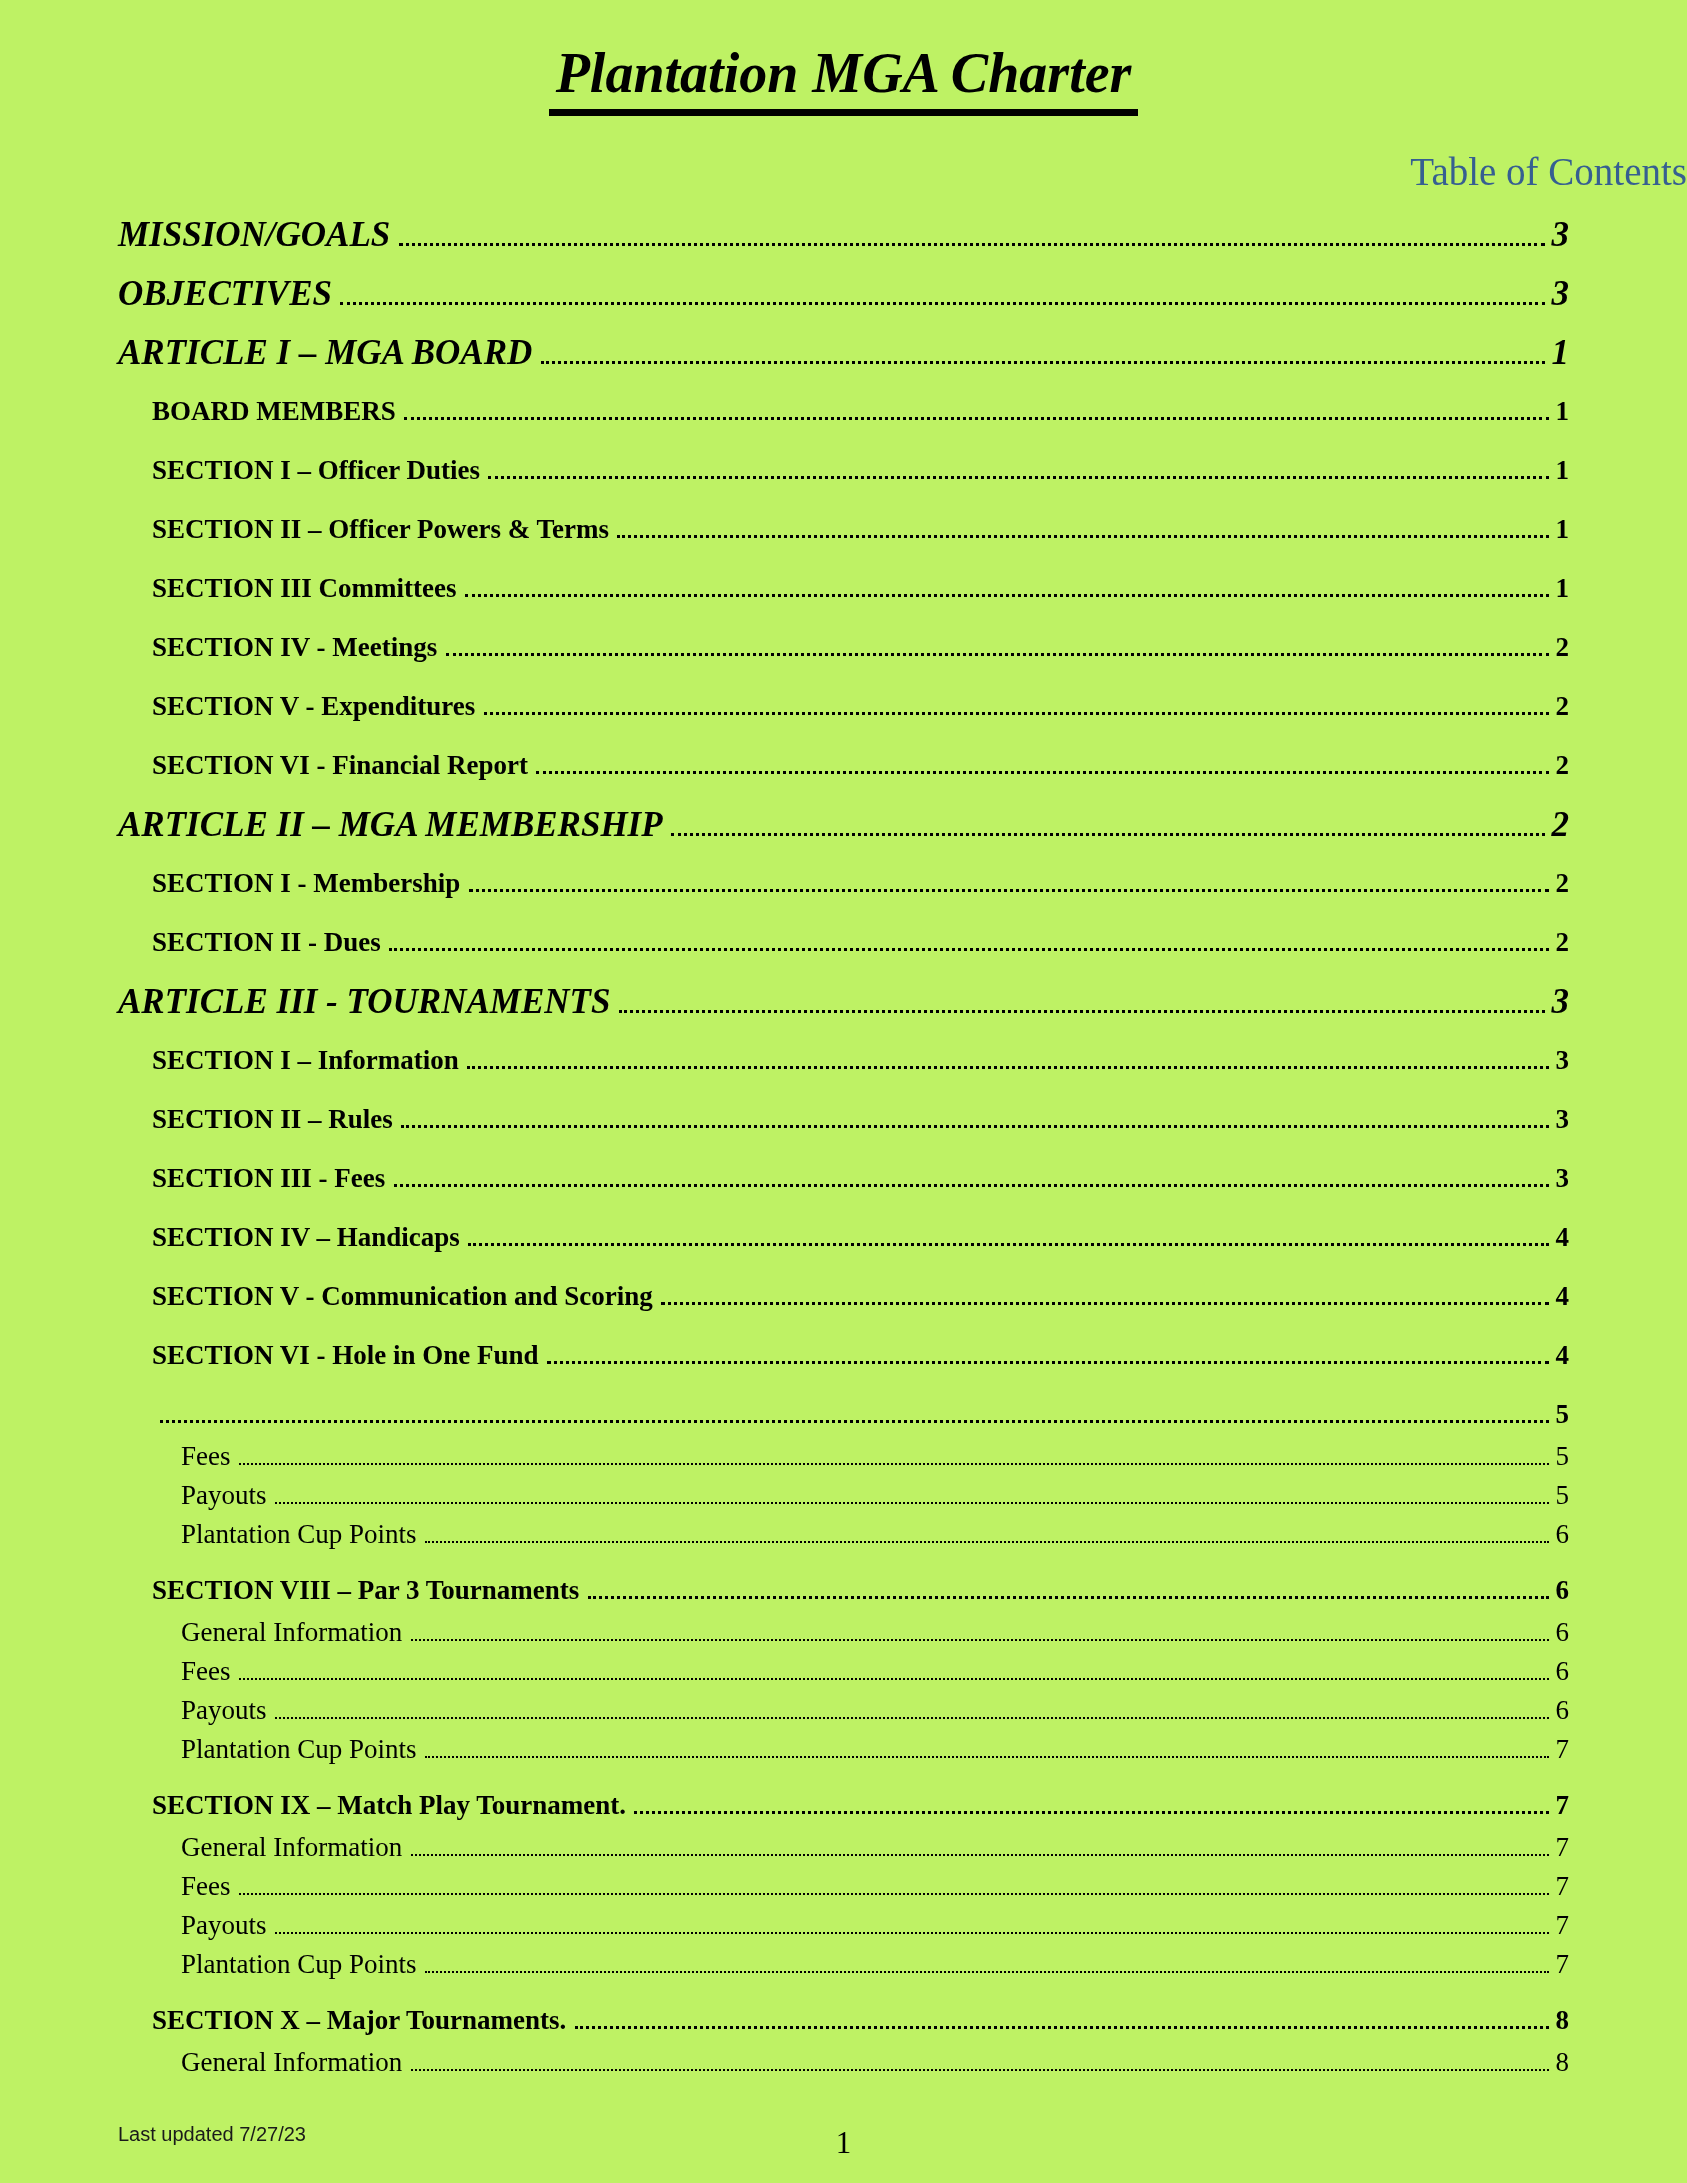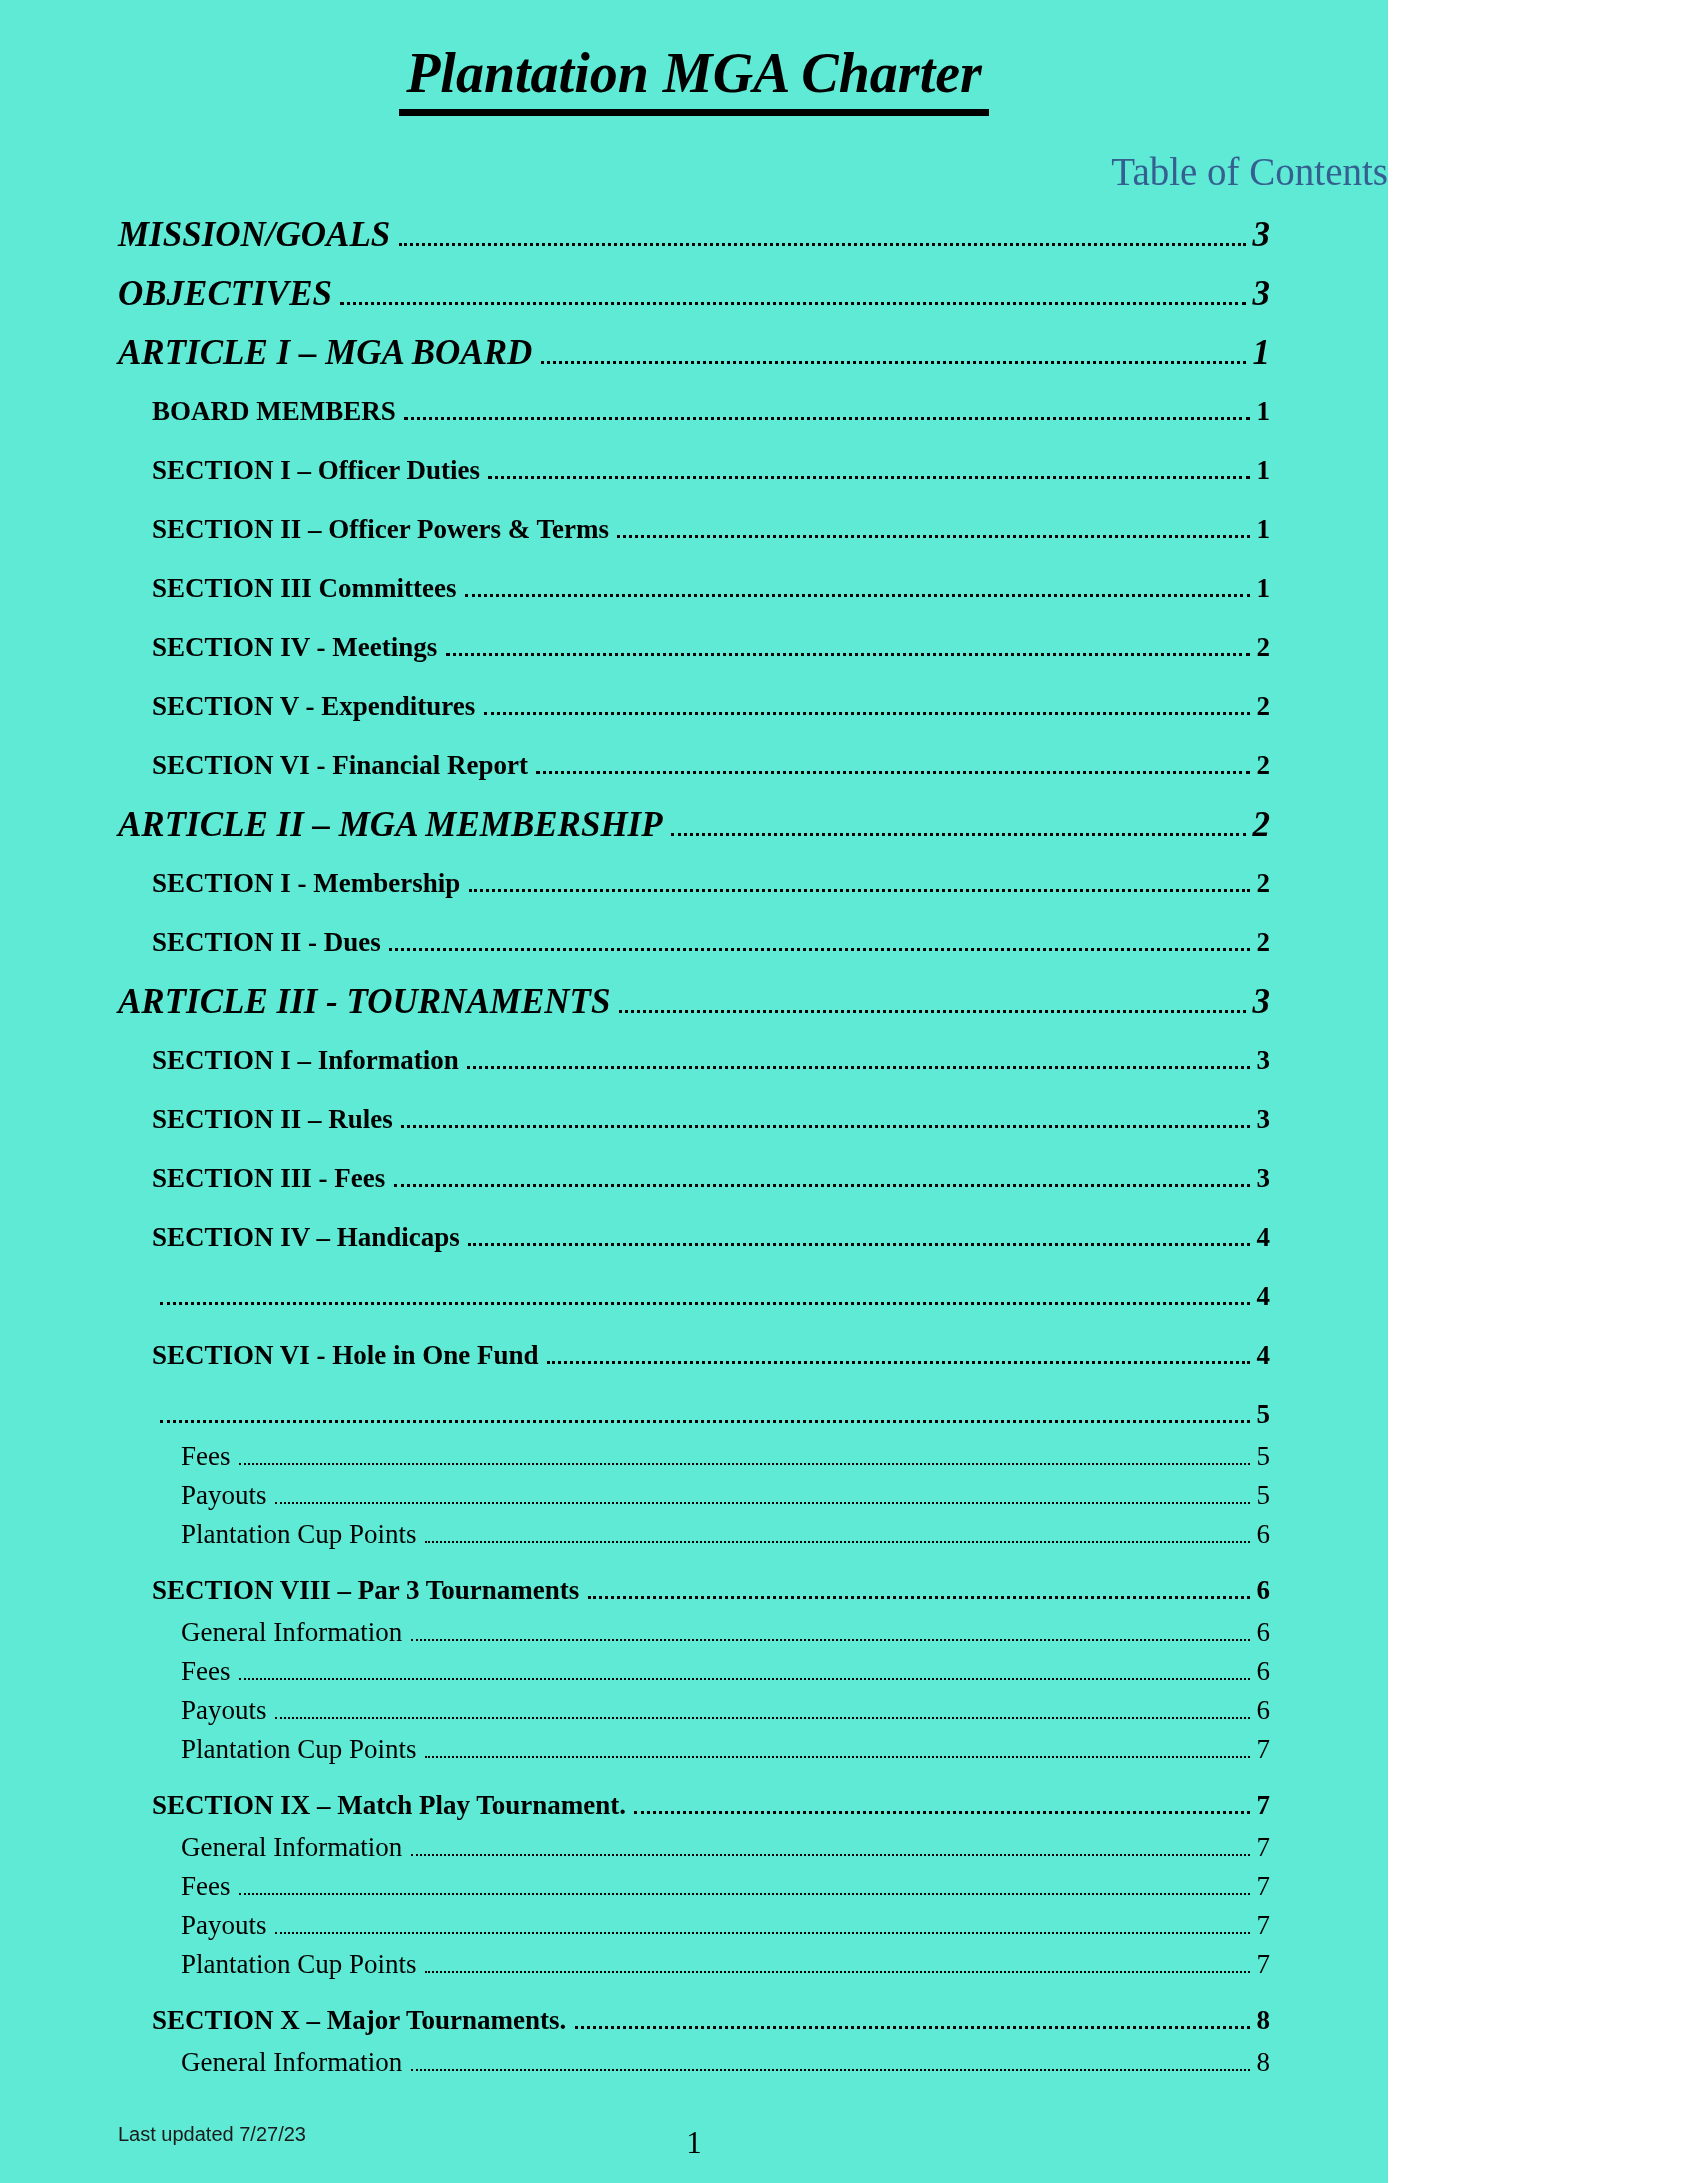--- a/index.html
+++ b/index.html
@@ -2,23 +2,23 @@
 <html style="font-size:13.5px"><head>
 <meta charset="utf-8">
 <style>
   html, body {
     margin: 0;
     padding: 0;
     background: #ffffff;
   }
   .page {
     position: relative;
-    width: 1388px;
+    width: 1687px;
     height: 2183px;
-    background: #5eead4;
+    background: #bef264;
     font-family: "Liberation Serif", serif;
     color: #000000;
     overflow: hidden;
   }
   .title-wrap {
     padding-top: 42px;
     text-align: center;
   }
   .doc-title {
     display: inline-block;
@@ -197,20 +197,21 @@
         <span class="label">SECTION III - Fees</span>
         <span class="leader"></span>
         <span class="pagenum">3</span>
       </div>
       <div class="row l2">
         <span class="label">SECTION IV – Handicaps</span>
         <span class="leader"></span>
         <span class="pagenum">4</span>
       </div>
       <div class="row l2">
+        <span class="label">SECTION V - Communication and Scoring</span>
         <span class="leader"></span>
         <span class="pagenum">4</span>
       </div>
       <div class="row l2">
         <span class="label">SECTION VI - Hole in One Fund</span>
         <span class="leader"></span>
         <span class="pagenum">4</span>
       </div>
       <div class="row l2">
         <span class="leader"></span>

